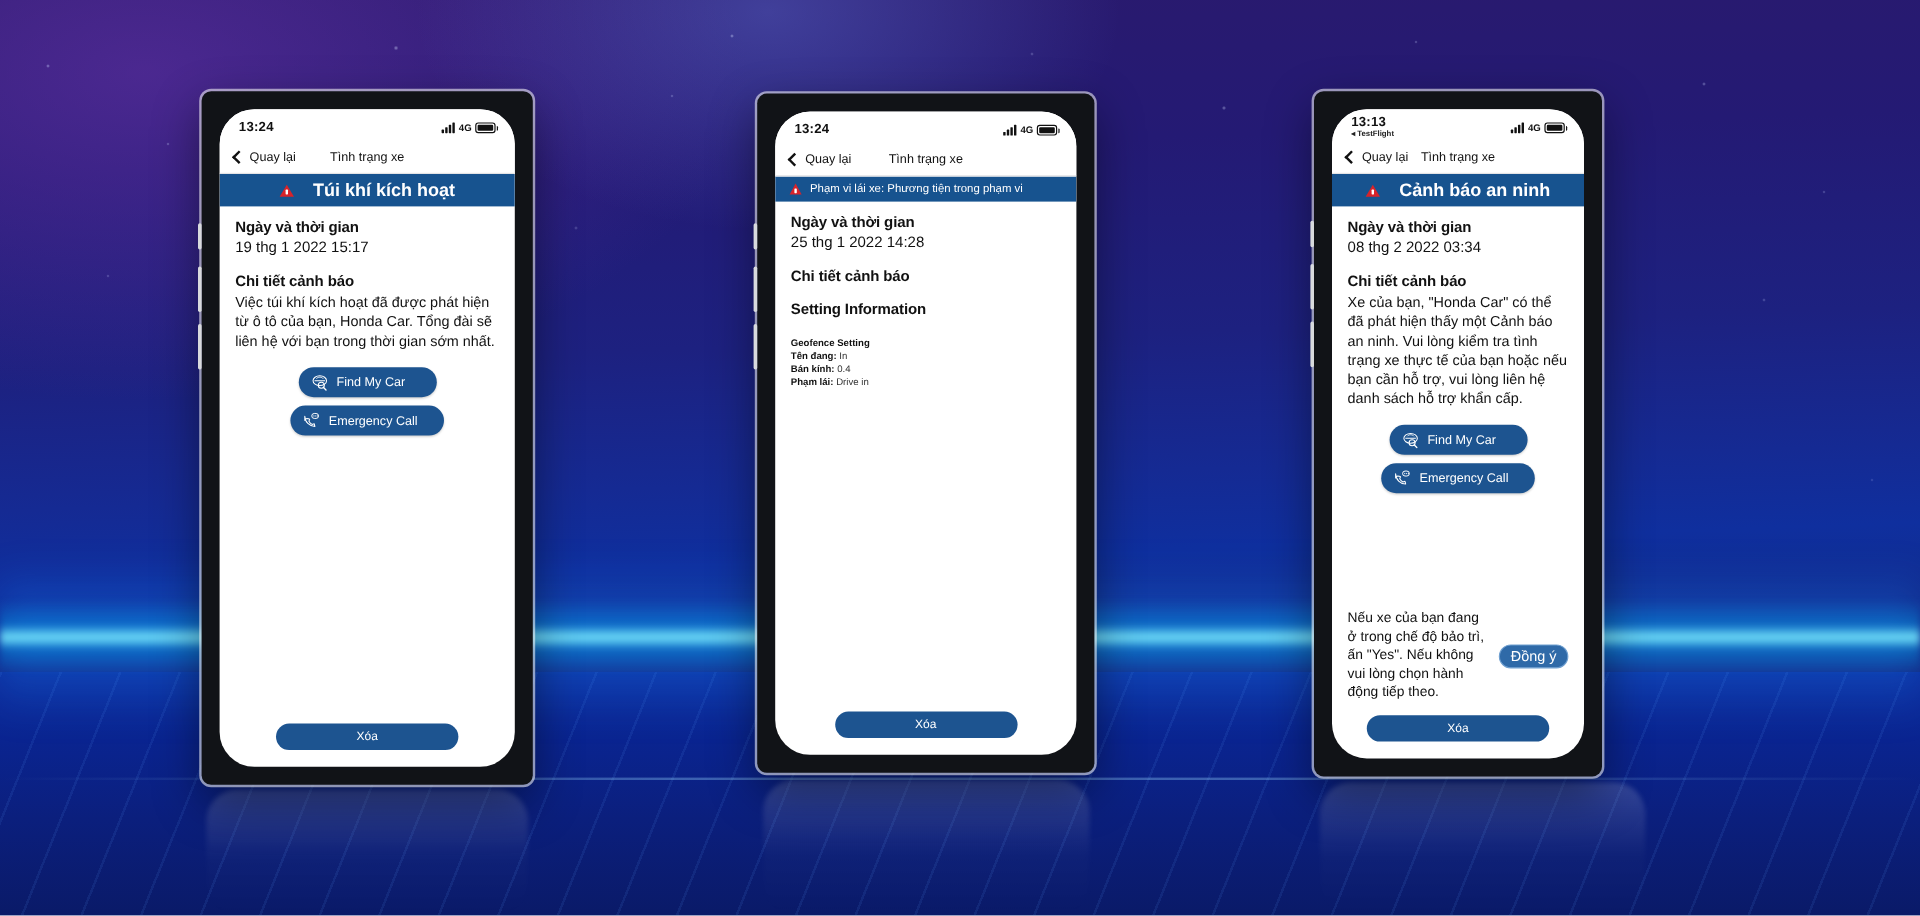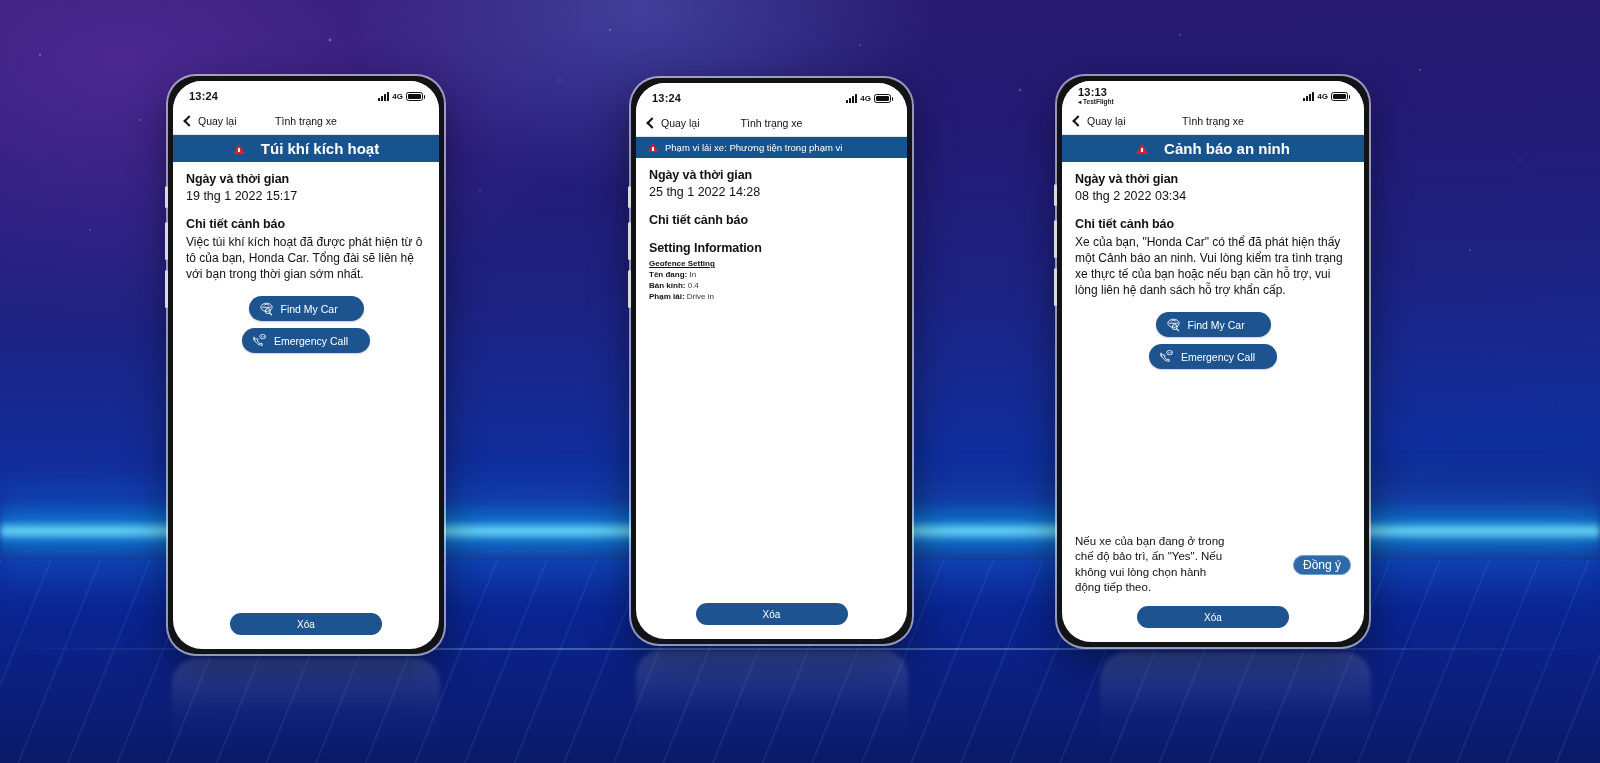--- a/index.html
+++ b/index.html
@@ -72,40 +72,40 @@
   .floor-line {
     position:absolute; left:0; right:0; top:648px; height:2px;
     background: linear-gradient(to right, rgba(120,200,255,0), rgba(150,215,255,.35) 35%, rgba(150,215,255,.35) 65%, rgba(120,200,255,0));
     pointer-events:none;
   }
 
   
   .phone {
     position: absolute;
     background: #111317;
-    border-radius: 28px;
-    padding: 5px;
+    border-radius: 8px;
+    padding: 15px;
     box-shadow: 0 0 0 2px rgba(255,255,255,.55), 0 14px 40px rgba(0,0,0,.45);
   }
   .phone .screen {
     width: 100%; height: 100%;
     background: #ffffff;
     border-radius: 29px;
     overflow: hidden;
     display: flex; flex-direction: column;
     position: relative;
   }
   .side-btn {
     position: absolute; left: -3px; width: 3px;
     background: #d8dadd; border-radius: 2px;
   }
 
   #phone1 { left: 168px; top: 76px;  width: 276px; height: 578px; }
   #phone2 { left: 631px; top: 78px;  width: 281px; height: 566px; }
-  #phone3 { left: 1057px; top: 76px; width: 312px; height: 571px; }
+  #phone3 { left: 1095px; top: 76px; width: 240px; height: 571px; }
 
   
   .reflection {
     position: absolute;
     border-radius: 26px;
     background: linear-gradient(to bottom, rgba(255,255,255,.17), rgba(255,255,255,.02) 55%, rgba(255,255,255,0));
     filter: blur(2px);
     pointer-events: none;
   }
   #refl1 { left: 172px; top: 658px; width: 268px; height: 105px; }
@@ -186,21 +186,21 @@
   .banner-title { color:#fff; font-size: 15px; font-weight: 600; white-space: nowrap; }
   .banner.left .banner-title { font-size: 9.5px; font-weight: 500; }
 
   
   .content { flex: 1 1 auto; padding: 10px 13px 0 13px; display:flex; flex-direction: column; position: relative; overflow: hidden; }
   .sec-title { font-size: 12.5px; font-weight: 700; color: #111; letter-spacing: -.1px; }
   .sec-value { font-size: 12.5px; color: #111; margin-top: 3px; }
   .gap-lg { height: 14px; }
   .body-text { font-size: 12px; color: #111; line-height: 1.34; margin-top: 3px; }
 
-  .setting-sub { font-size: 8px; font-weight: 700; color: #111; margin-top: 4px; text-decoration: underline; }
+  .setting-sub { font-size: 8px; font-weight: 700; color: #111; margin-top: 16px; }
   .setting-row { font-size: 8px; color: #333; margin-top: 2px; }
   .setting-row b { color: #111; font-weight: 700; }
 
   
   .btn-stack { margin-top: 14px; display: flex; flex-direction: column; align-items: center; gap: 7px; }
   .pill {
     background: #1d5490;
     color: #fff;
     border-radius: 999px;
     display: flex; align-items: center; gap: 7px;

